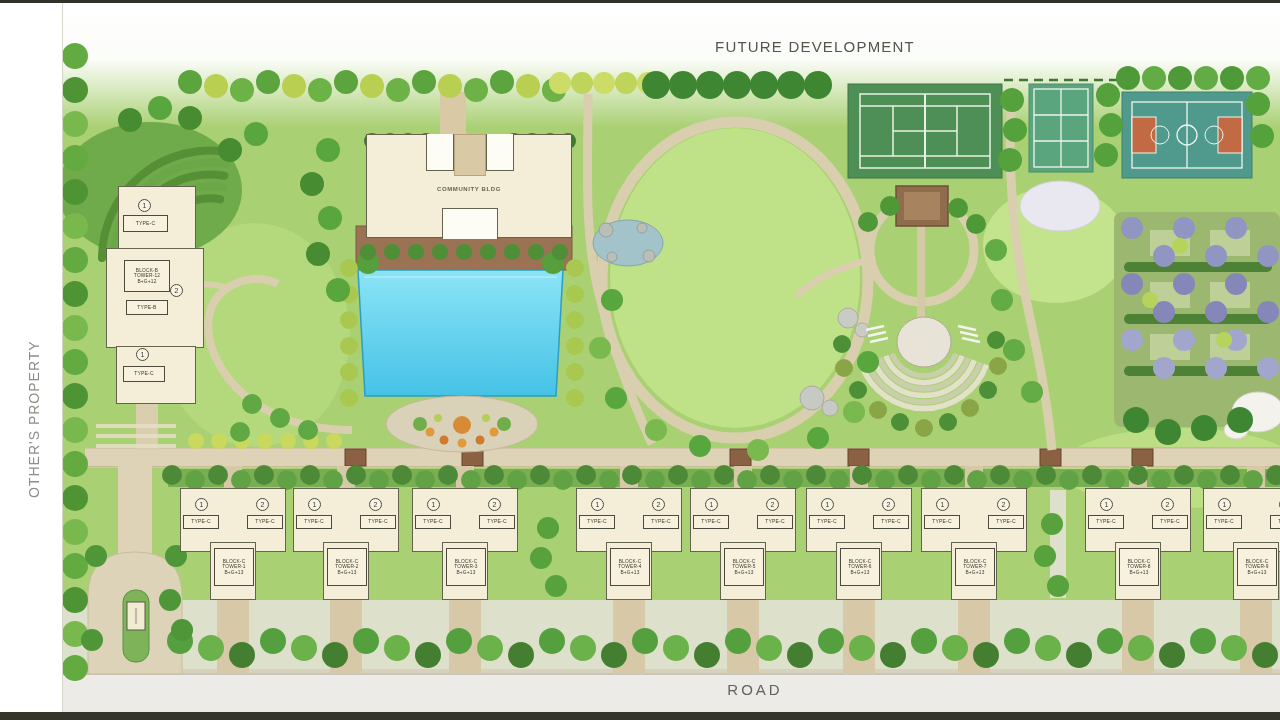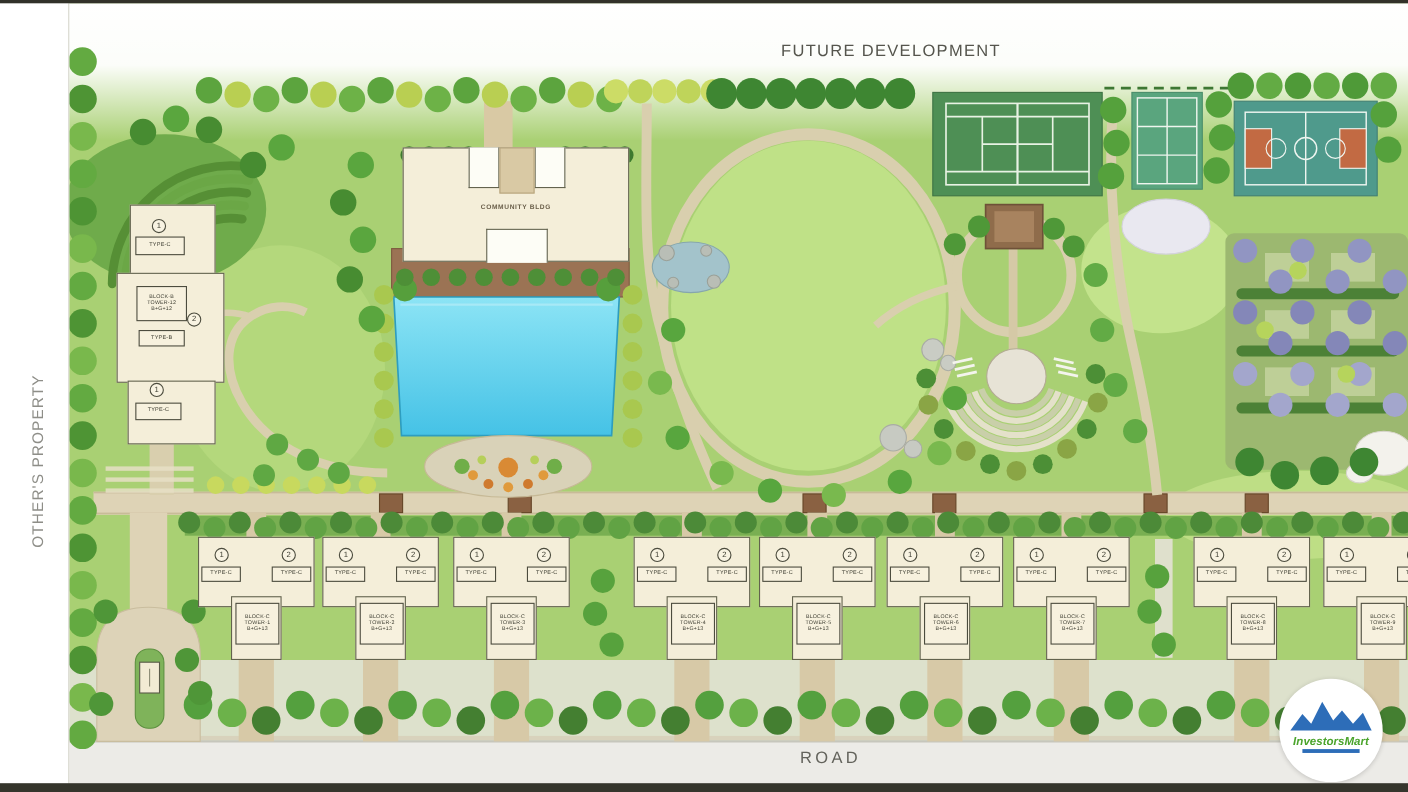--- a/index.html
+++ b/index.html
@@ -647,30 +647,23 @@
         <div class="tag t1">TYPE-C</div>
         <div class="tag t2">TYPE-C</div>
         <div class="tag blocktag bt">
           <span>BLOCK-C</span>
           <span>TOWER-9</span>
           <span>B+G+13</span>
         </div>
       </div>
     </div>
 
-  <div class="maplabel" style="left:710px;top:38px;width:210px;font-size:15px;letter-spacing:1.2px;color:#55554d;">FUTURE DEVELOPMENT</div>
+  <div class="maplabel" style="left:710px;top:38px;width:210px;text-align:center;font-size:15px;letter-spacing:1.2px;color:#55554d;">FUTURE DEVELOPMENT</div>
   <div class="maplabel" style="left:695px;top:681px;width:120px;text-align:center;font-size:15px;letter-spacing:3px;color:#63635c;">ROAD</div>
 
   <div class="abs" style="left:0;top:3px;width:62px;height:709px;background:#fff;border-right:1px solid #d6d6cc;z-index:6;"></div>
   <div class="abs vtext" style="left:26px;top:268px;height:230px;width:22px;font-size:14px;letter-spacing:1px;color:#8e8e88;z-index:8;">OTHER'S PROPERTY</div>
 
   <div class="abs" style="left:0;top:0;width:1280px;height:3px;background:#32322a;z-index:7;"></div>
   <div class="abs" style="left:0;top:712px;width:1280px;height:8px;background:#35352c;z-index:7;"></div>
 
-  <div class="abs" style="left:1163px;top:617px;width:94px;height:94px;border-radius:50%;background:#fff;z-index:5;box-shadow:0 1px 5px rgba(0,0,0,.18);">
-    <svg width="94" height="94">
-      <polygon points="10,47 21,32 29,41 39,21 49,38 57,29 67,41 76,31 84,47" fill="#2d6db8"></polygon>
-      <text x="47" y="60" text-anchor="middle" font-size="10.5" font-weight="bold" font-style="italic" fill="#4ba42c">InvestorsMart</text>
-      <rect x="21" y="64" width="52" height="3.5" fill="#2d6db8"></rect>
-    </svg>
-  </div>
 
 </div>
 
 </body></html>

